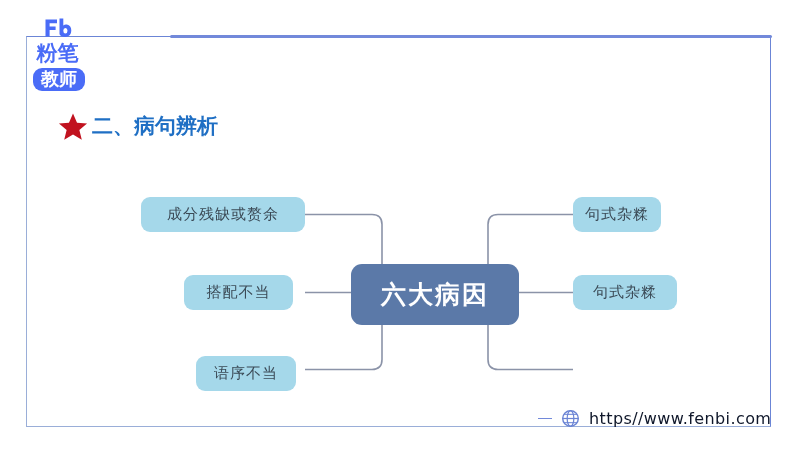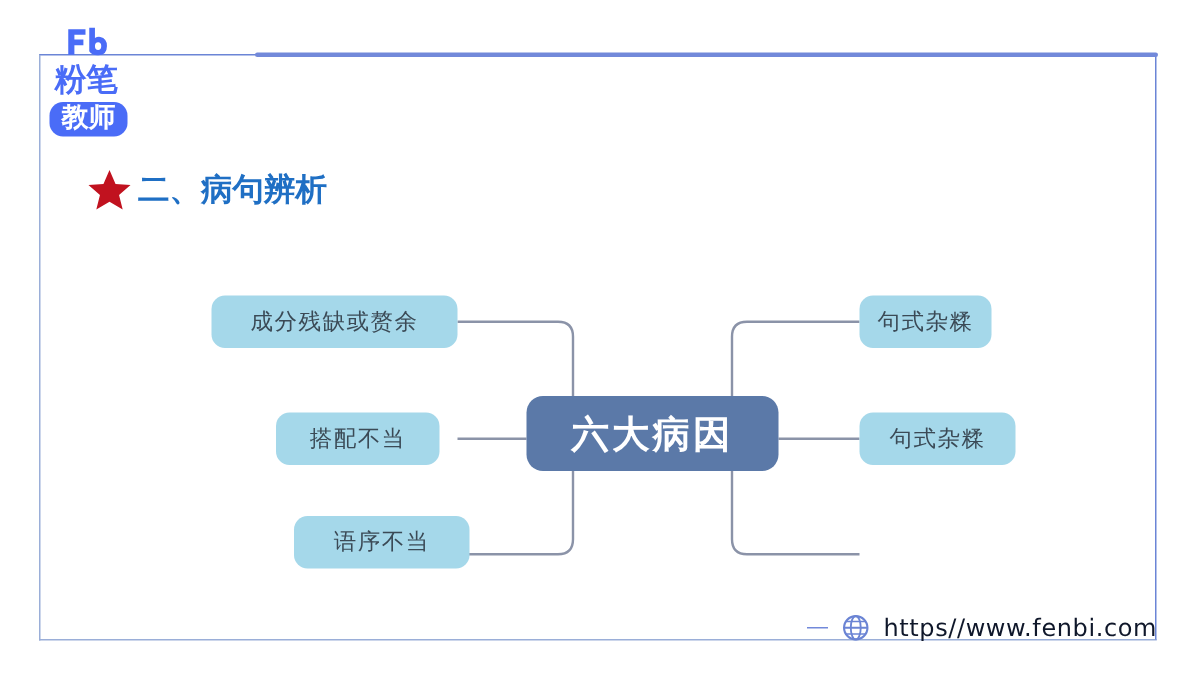--- a/index.html
+++ b/index.html
@@ -134,27 +134,27 @@
     white-space: nowrap;
     height: 35px;
   }
   .node-center {
     background: #5b79a8;
     color: #ffffff;
     font-size: 25px;
     font-weight: bold;
     letter-spacing: 2px;
     border-radius: 11px;
-    height: 50px;
+    height: 61px;
   }
 
   
   #node-l1 { left: 141px; top: 197px; width: 164px; }
   #node-l2 { left: 184px; top: 275px; width: 109px; }
-  #node-l3 { left: 196px; top: 344px; width: 117px; }
+  #node-l3 { left: 196px; top: 356px; width: 100px; }
   #node-r1 { left: 573px; top: 197px; width: 88px; }
   #node-r2 { left: 573px; top: 275px; width: 104px; }
   #node-r3 { left: 573px; top: 352px; width: 104px; }
   #node-center { left: 351px; top: 264px; width: 168px; }
 
   
   .footer {
     position: absolute;
     left: 538px;
     top: 409px;

